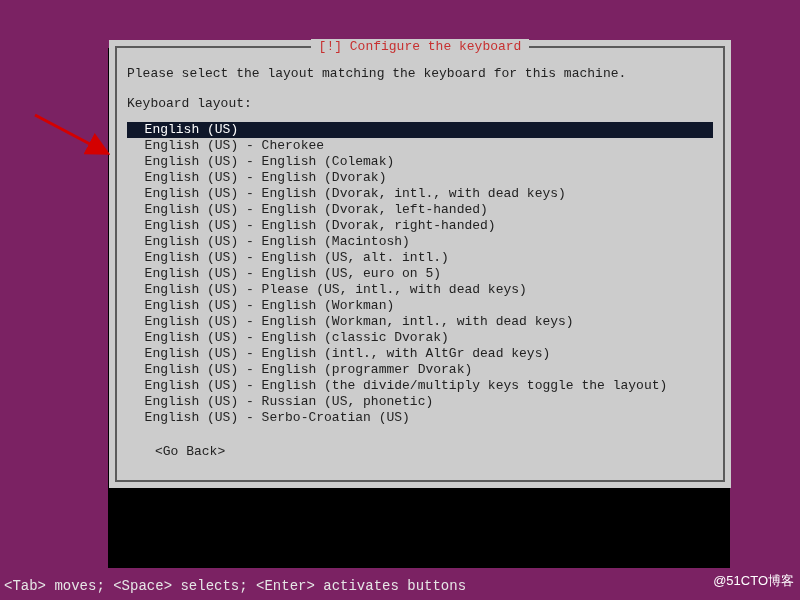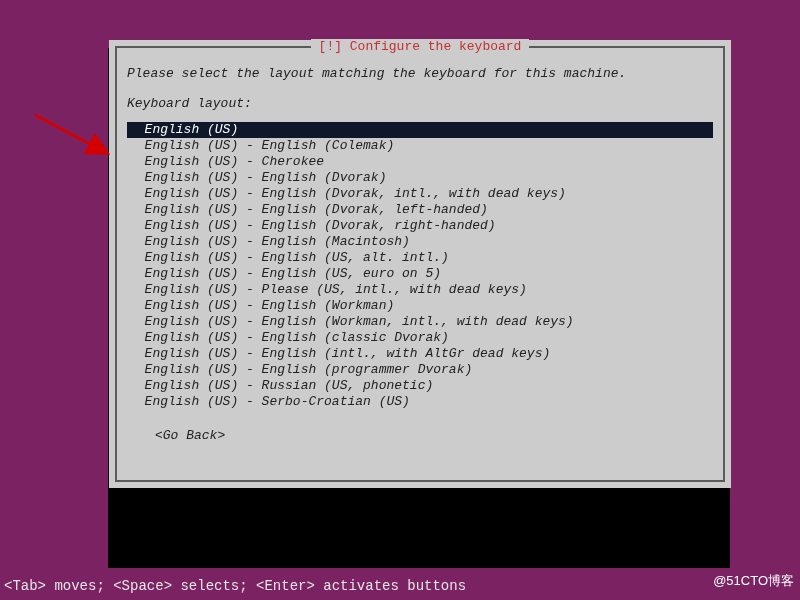--- a/index.html
+++ b/index.html
@@ -50,21 +50,20 @@
       display: inline-block;
       background: #cccccc;
       color: #c73030;
       padding: 0 8px;
       font-size: 13px;
     }
     .content {
       padding: 18px 10px 10px 10px;
       color: #222222;
       line-height: 16px;
-      font-style: italic;
     }
     .prompt { margin-bottom: 14px; }
     .label { margin-bottom: 10px; }
     .list { margin-bottom: 18px; }
     .item {
       white-space: pre;
       padding: 0 2px;
       cursor: pointer;
     }
     .item.selected {
@@ -108,35 +107,36 @@
 <div class="dialog">
   <div class="dialog-inner">
     <div class="title-wrap">
       <span class="title">[!] Configure the keyboard</span>
     </div>
     <div class="content">
       <div class="prompt">Please select the layout matching the keyboard for this machine.</div>
       <div class="label">Keyboard layout:</div>
       <div class="list" id="layout-list">
           <div class="item selected">  English (US)</div>
+          <div class="item">  English (US) - Cherokee</div>
           <div class="item">  English (US) - English (Colemak)</div>
-          <div class="item">  English (US) - Cherokee</div>
           <div class="item">  English (US) - English (Dvorak)</div>
           <div class="item">  English (US) - English (Dvorak, intl., with dead keys)</div>
           <div class="item">  English (US) - English (Dvorak, left-handed)</div>
           <div class="item">  English (US) - English (Dvorak, right-handed)</div>
           <div class="item">  English (US) - English (Macintosh)</div>
           <div class="item">  English (US) - English (US, alt. intl.)</div>
           <div class="item">  English (US) - English (US, euro on 5)</div>
           <div class="item">  English (US) - Please (US, intl., with dead keys)</div>
           <div class="item">  English (US) - English (Workman)</div>
           <div class="item">  English (US) - English (Workman, intl., with dead keys)</div>
           <div class="item">  English (US) - English (classic Dvorak)</div>
           <div class="item">  English (US) - English (intl., with AltGr dead keys)</div>
           <div class="item">  English (US) - English (programmer Dvorak)</div>
+          <div class="item">  English (US) - English (the divide/multiply keys toggle the layout)</div>
           <div class="item">  English (US) - Russian (US, phonetic)</div>
           <div class="item">  English (US) - Serbo-Croatian (US)</div>
         </div>
       <div class="goback">&lt;Go Back&gt;</div>
     </div>
   </div>
 </div>
 
 <svg class="arrow" viewBox="0 0 90 60">
   <defs>

